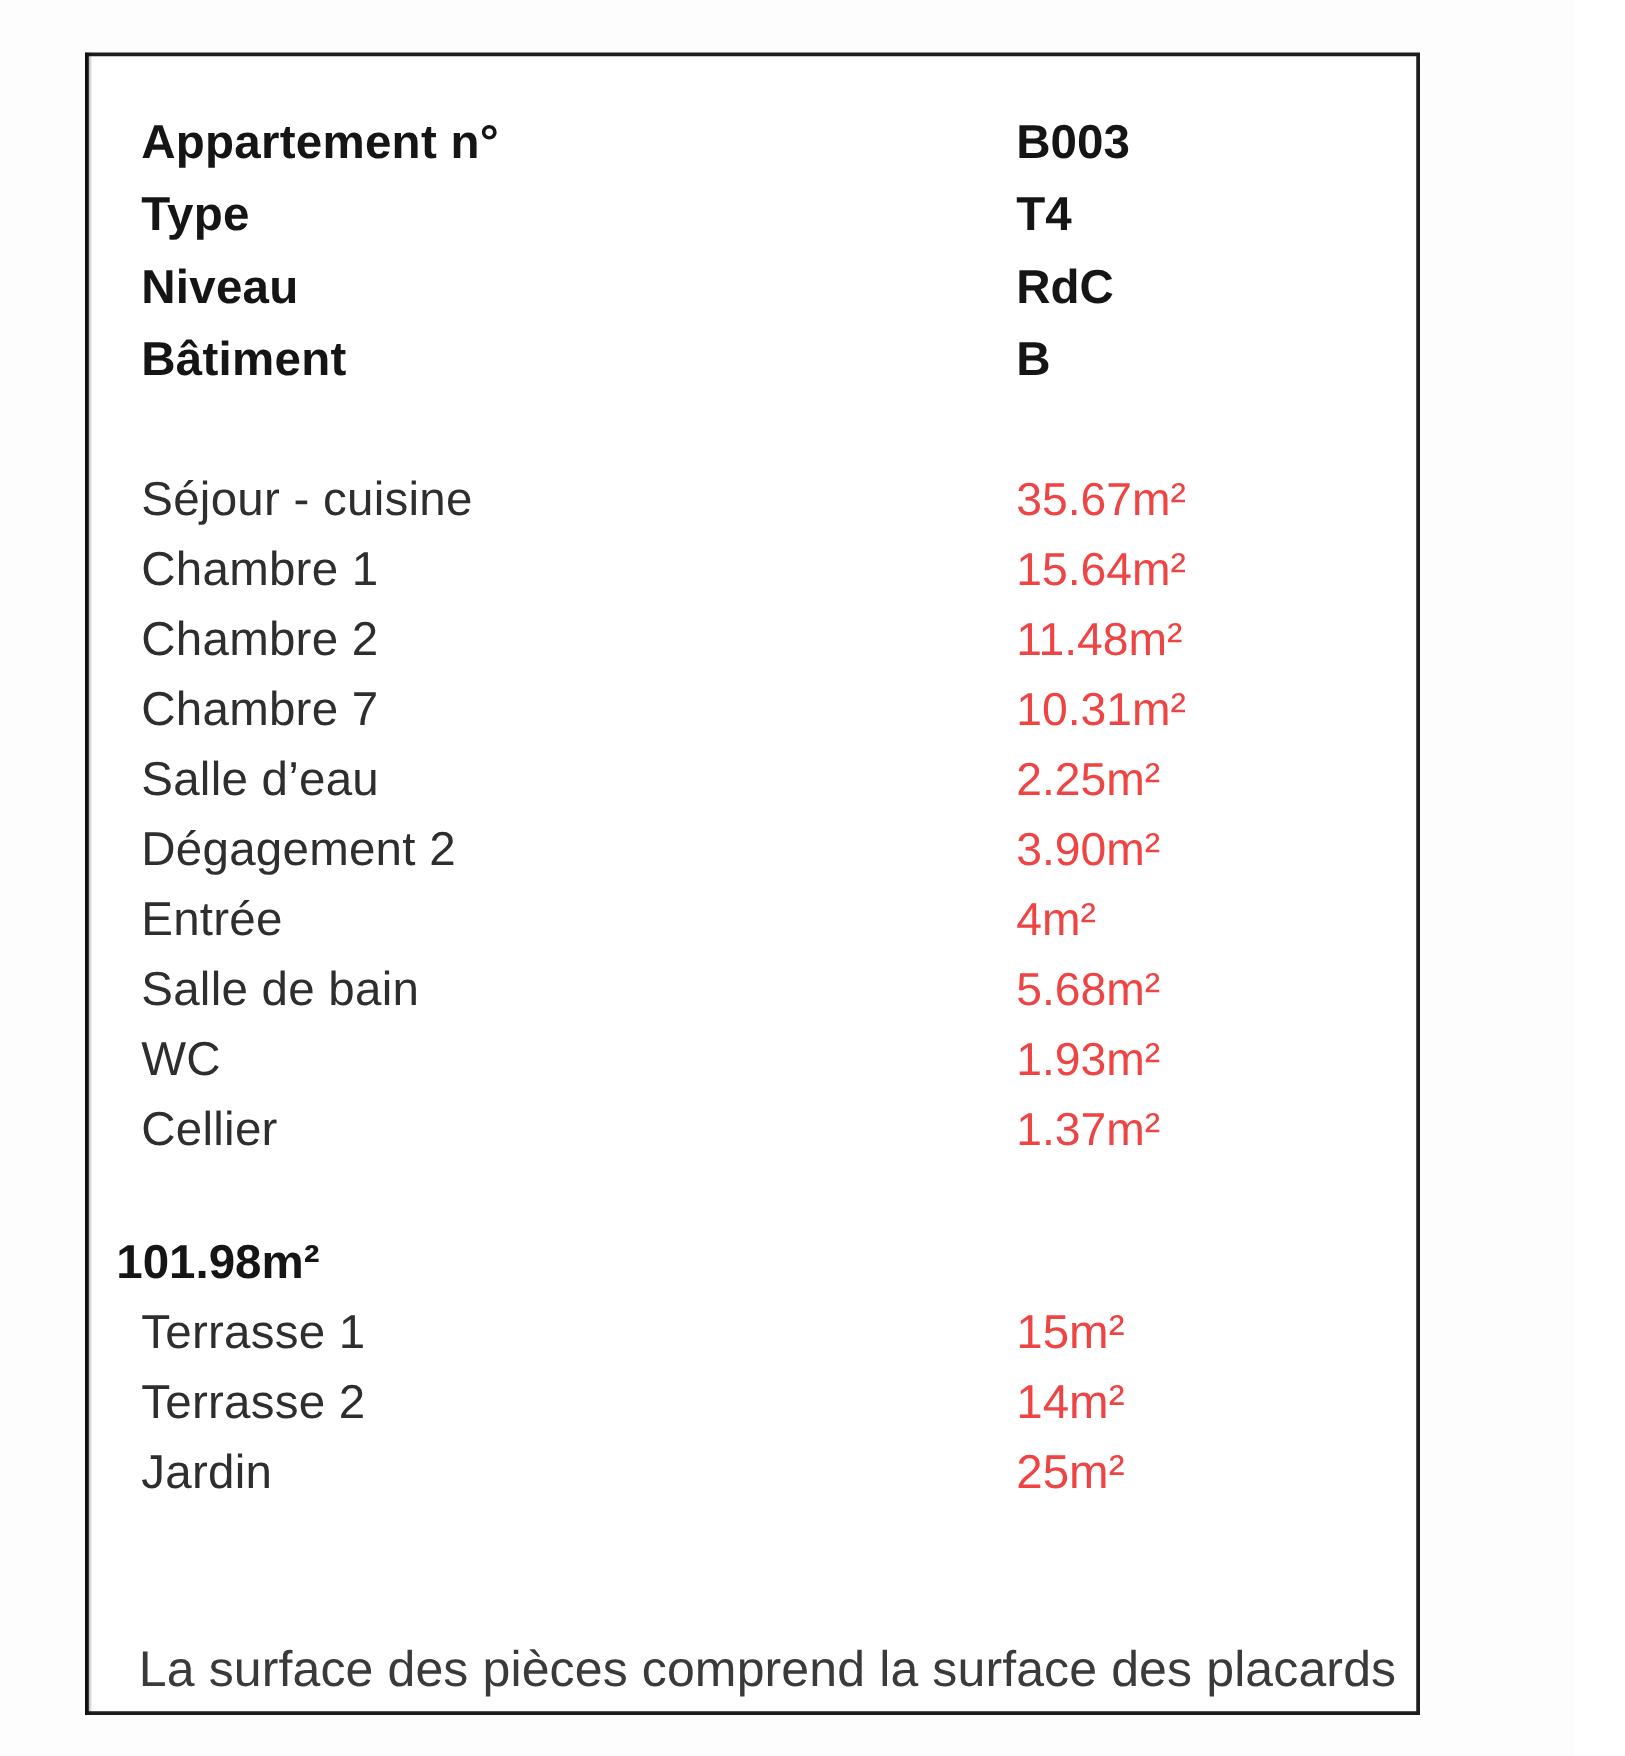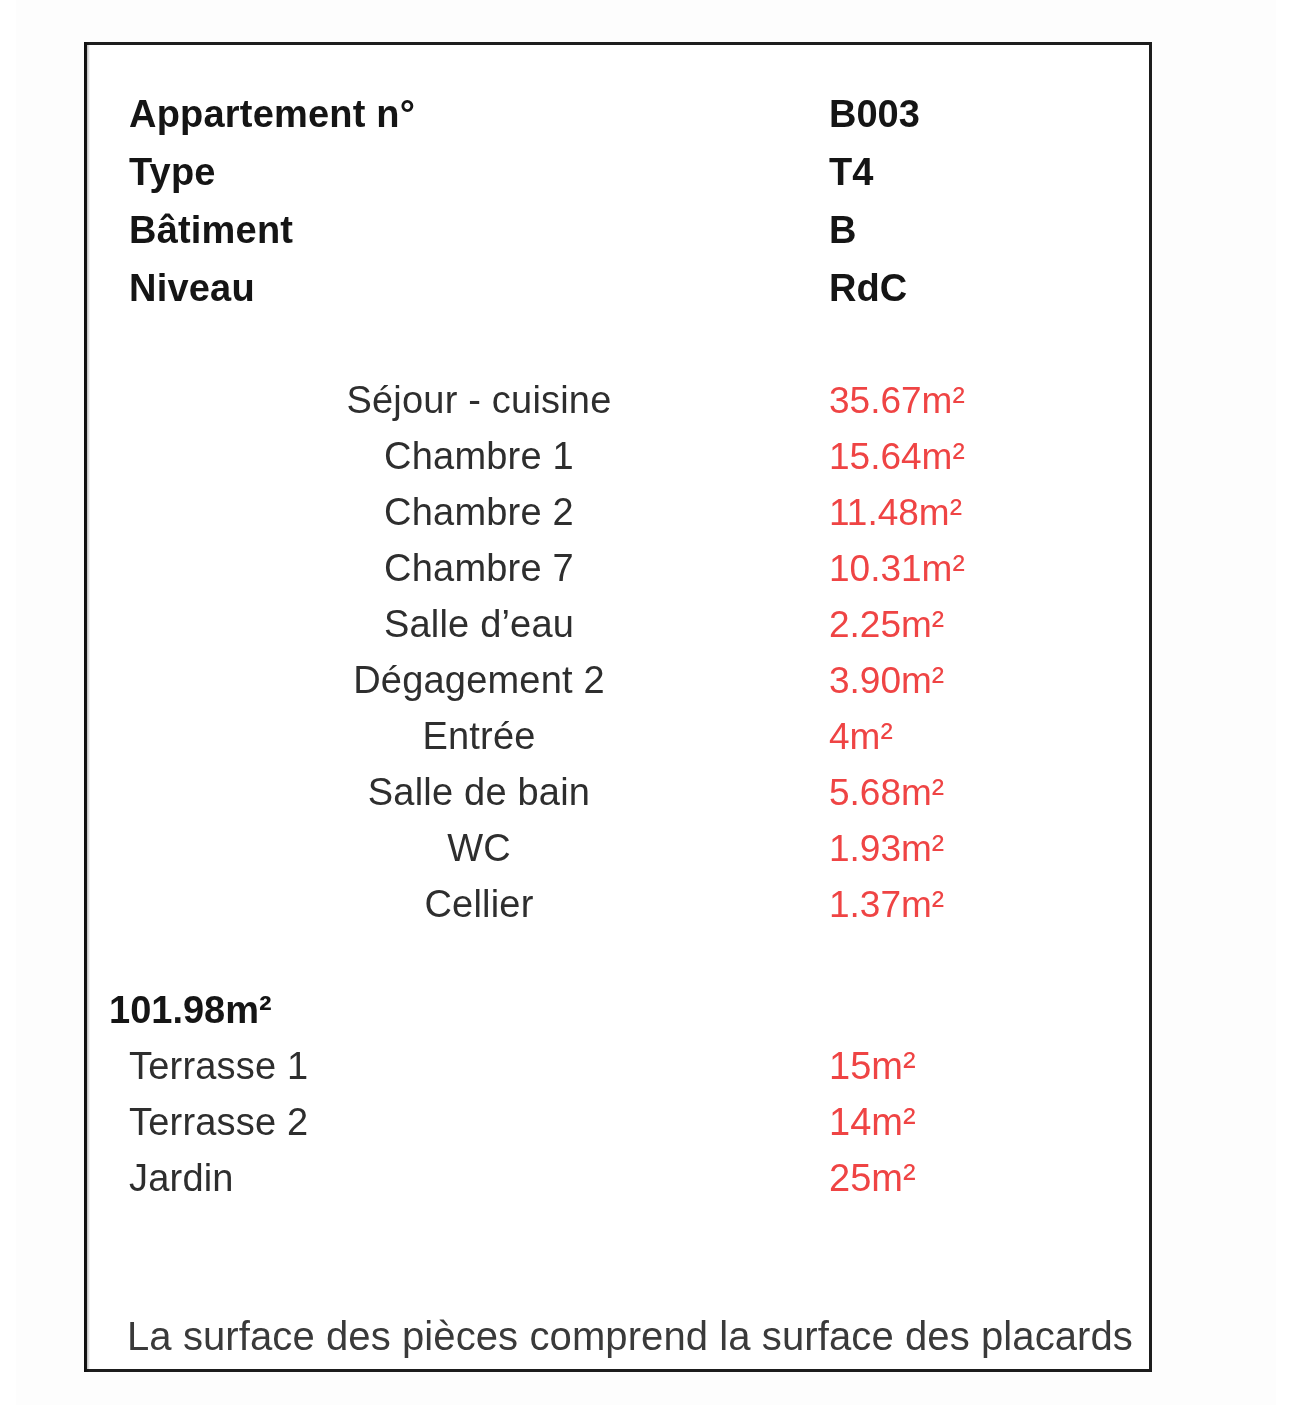--- a/index.html
+++ b/index.html
@@ -12,21 +12,21 @@
     width: 1300px;
     height: 1405px;
     font-family: "Liberation Sans", sans-serif;
     color: #2b2b2b;
     position: relative;
     overflow: hidden;
   }
 
   .sheet {
     position: absolute;
-    left: 16px;
+    left: 0;
     top: 0;
     width: 1260px;
     height: 1405px;
     background: #fdfdfd;
   }
 
   
   .frame {
     position: absolute;
     left: 68px;
@@ -75,21 +75,21 @@
 
   .row.total .label,
   .row.total .value {
     font-weight: bold;
     color: #151515;
   }
 
   .gap-lg { height: 54px; }
   .gap-md { height: 50px; }
 
-  .rooms .row { height: 56px; text-align: center; }
+  .rooms .row { height: 56px; }
   .rooms .row .value { font-size: 37px; }
 
   .extras .row { height: 56px; }
 
   .footnote {
     position: absolute;
     left: 40px;
     bottom: 10px;
     font-size: 40px;
     color: #3a3a3a;
@@ -119,26 +119,26 @@
       <div class="head-block">
         <div class="row head">
           <span class="label">Appartement n°</span>
           <span class="value">B003</span>
         </div>
         <div class="row head">
           <span class="label">Type</span>
           <span class="value">T4</span>
         </div>
         <div class="row head">
+          <span class="label">Niveau</span>
+          <span class="value">RdC</span>
+        </div>
+        <div class="row head">
           <span class="label">Bâtiment</span>
           <span class="value">B</span>
-        </div>
-        <div class="row head">
-          <span class="label">Niveau</span>
-          <span class="value">RdC</span>
         </div>
       </div>
 
       <div class="gap-lg"></div>
 
       <div class="rooms">
         <div class="row">
           <span class="label">Séjour - cuisine</span>
           <span class="value">35.67m²</span>
         </div>

